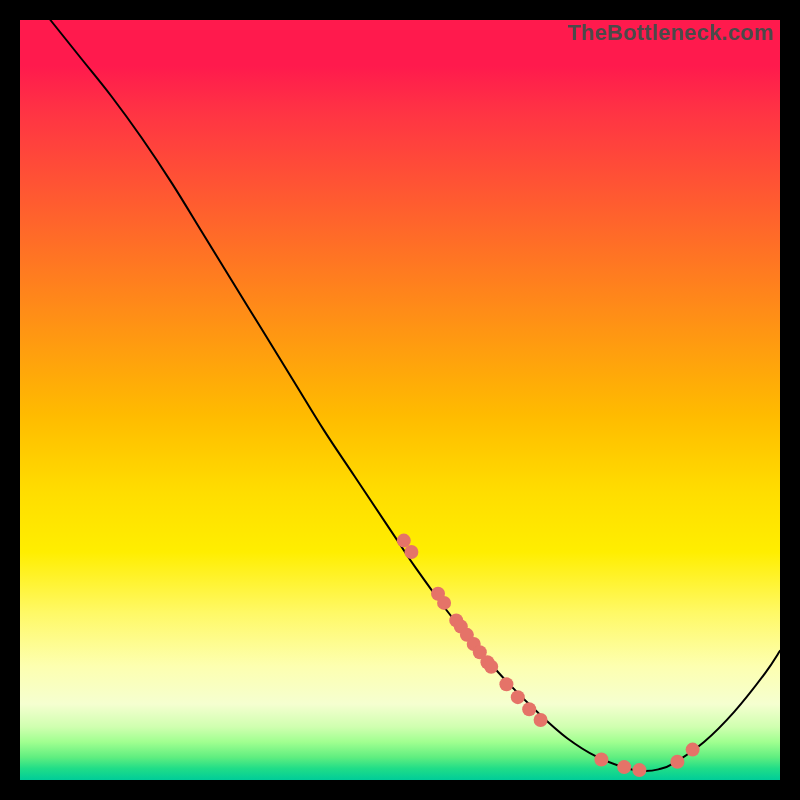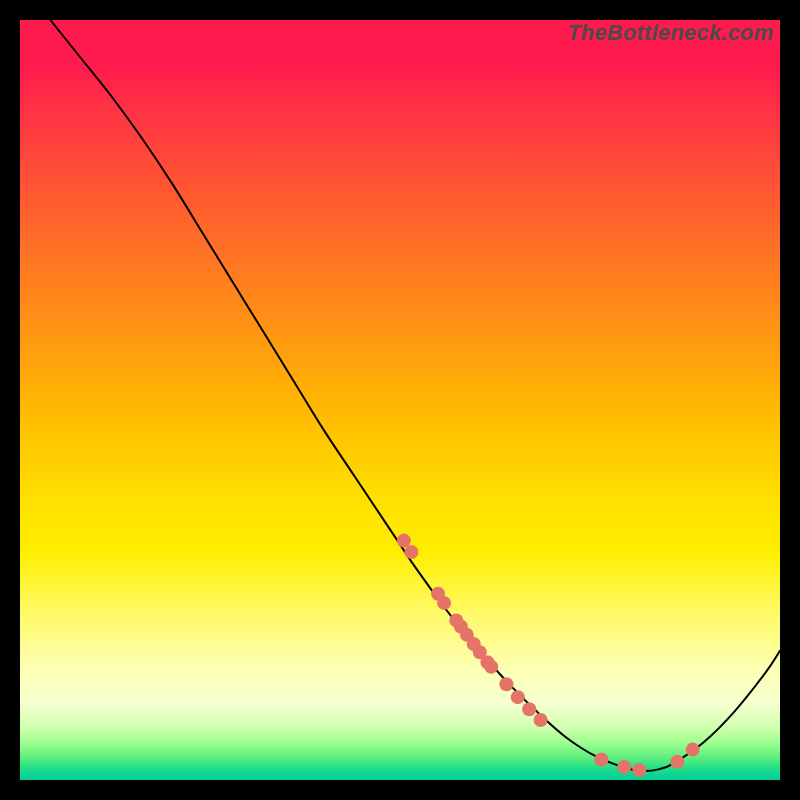--- a/index.html
+++ b/index.html
@@ -9,21 +9,20 @@
     height: 800px;
     overflow: hidden;
     background: #000;
     font-family: Arial, Helvetica, sans-serif;
   }
   .chart-container {
     position: relative;
     width: 780px;
     height: 800px;
     background: #000;
-    font-style: italic;
   }
   .plot-area {
     position: absolute;
     left: 20px;
     top: 20px;
     width: 760px;
     height: 760px;
     background: #fff;
   }
   .gradient-fill {

